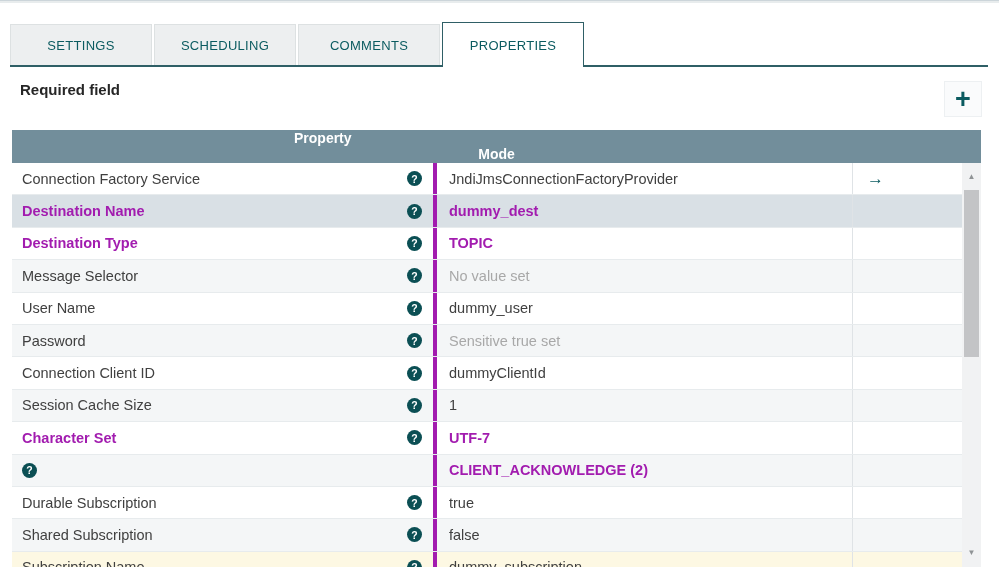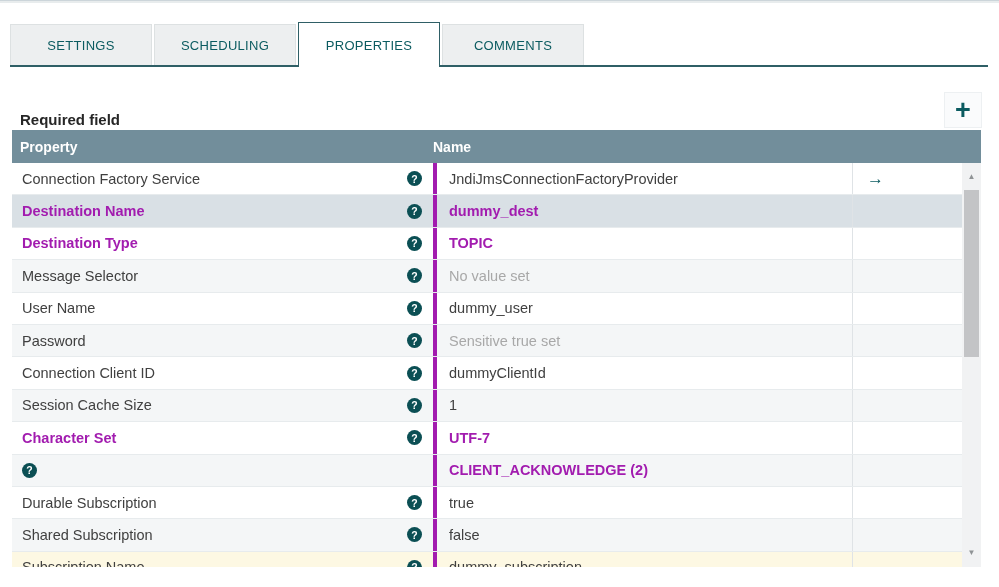--- a/index.html
+++ b/index.html
@@ -14,32 +14,32 @@
   .tab{
     width:142px;height:43px;margin-right:2px;display:flex;align-items:center;justify-content:center;
     font-size:13px;letter-spacing:.3px;color:var(--accent,#0b5b60);
     background:#edeff0;border:1px solid #dde1e2;box-sizing:border-box;cursor:pointer;
   }
   .tab.active{
     background:#fff;border:1px solid var(--accent-dark,#2f5f66);border-bottom:0;
     height:45px;position:relative;z-index:2;
   }
   
-  .toolbar{height:63px;box-sizing:border-box;display:flex;align-items:flex-end;justify-content:space-between;
+  .toolbar{height:63px;box-sizing:border-box;display:flex;align-items:flex-start;justify-content:space-between;
     padding:14px 16px 2px 20px;}
   .required{font-weight:bold;font-size:15px;color:#262626;}
   .add-btn{
     width:38px;height:36px;background:#fafbfc;border:1px solid #edf0f2;margin-right:1px;
     display:flex;align-items:center;justify-content:center;cursor:pointer;padding:0;
   }
   .add-btn span{color:var(--accent,#0b5b60);font-size:27px;font-weight:bold;line-height:30px;}
   
   .ptable{margin:0 18px 0 12px;width:969px;}
   .thead{height:33px;background:var(--table-header-bg,#728e9b);display:flex;align-items:center;
-    color:#fff;font-weight:bold;font-size:14px;}
+    color:#fff;font-weight:bold;font-size:14px;flex-direction:column;}
   .th{box-sizing:border-box;}
   .th.prop{width:421px;padding-left:8px;}
   .th.val{flex:1;}
   .tbody{position:relative;height:404px;overflow:hidden;background:#fff;}
   .row{display:flex;height:32.4px;box-sizing:border-box;border-bottom:1px solid #e7ebed;width:950px;}
   .row.white{background:#fff;}
   .row.alt{background:var(--row-alt-bg,#f4f6f7);}
   .row.selected{background:var(--row-selected-bg,#d9e0e5);}
   .row.modified{background:var(--row-modified-bg,#fdf8e3);}
   .cell{display:flex;align-items:center;box-sizing:border-box;}
@@ -64,35 +64,35 @@
   .sb-thumb{position:absolute;left:2px;width:15px;top:27px;height:167px;background:#c3c4c6;cursor:pointer;}
 </style>
 </head>
 <body>
 
 <div class="top-strip"></div>
 
 <div class="tab-bar">
   <div class="tab">SETTINGS</div>
   <div class="tab">SCHEDULING</div>
+  <div class="tab">COMMENTS</div>
   <div class="tab active">PROPERTIES</div>
-  <div class="tab">COMMENTS</div>
 </div>
 
 <div class="toolbar">
   <span class="required">Required field</span>
   <button class="add-btn">
     <span>+</span>
   </button>
 </div>
 
 <div class="ptable">
   <div class="thead">
     <div class="th prop">Property</div>
-    <div class="th val">Name</div>
+    <div class="th val">Mode</div>
   </div>
   <div class="tbody">
 
   <div class="row white has-goto">
     <div class="cell prop">
       <span class="pname">Connection Factory Service</span>
       <span class="help">?</span>
     </div>
     <div class="cell val">
       <span class="vtext">JndiJmsConnectionFactoryProvider</span>

